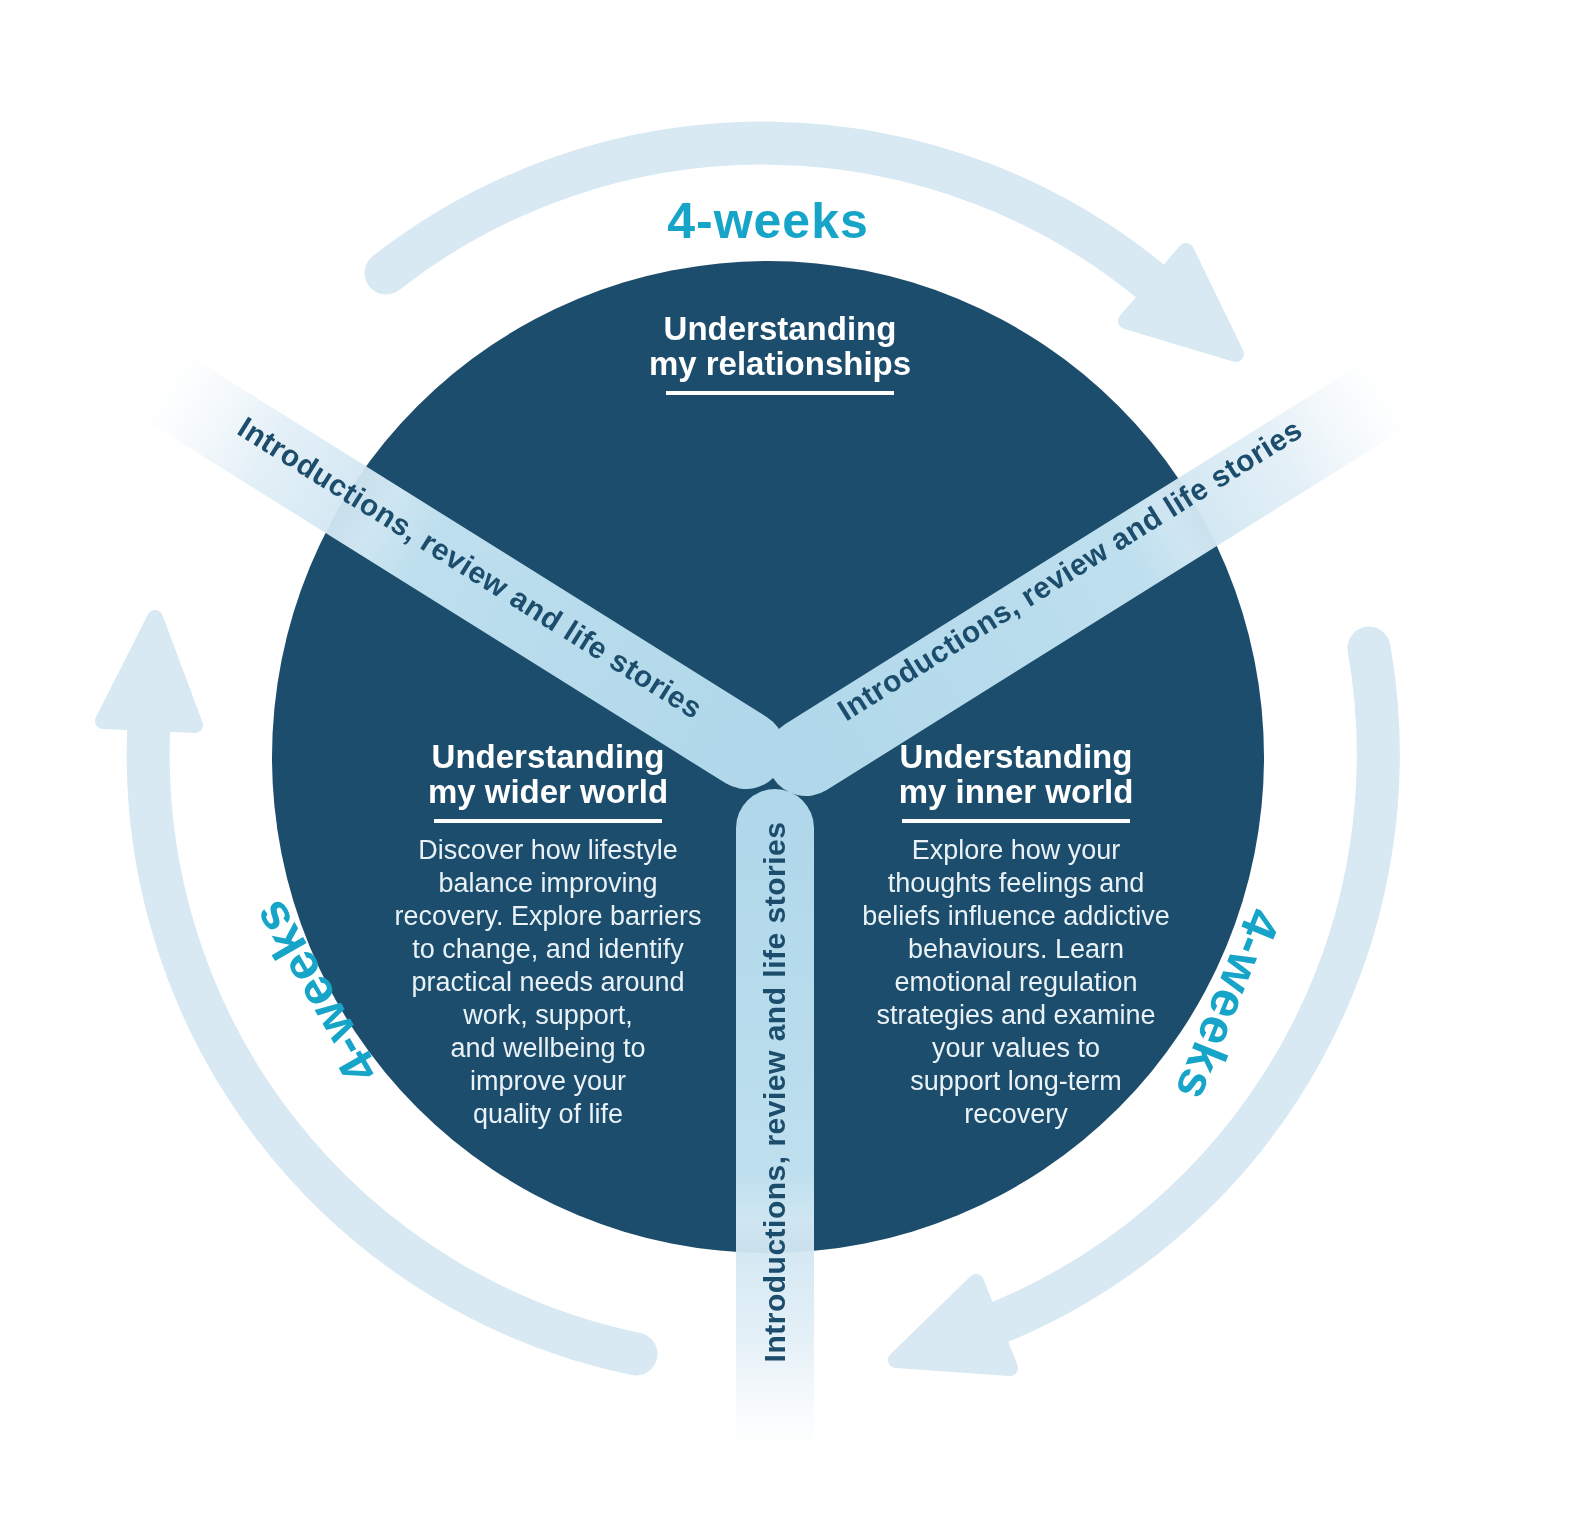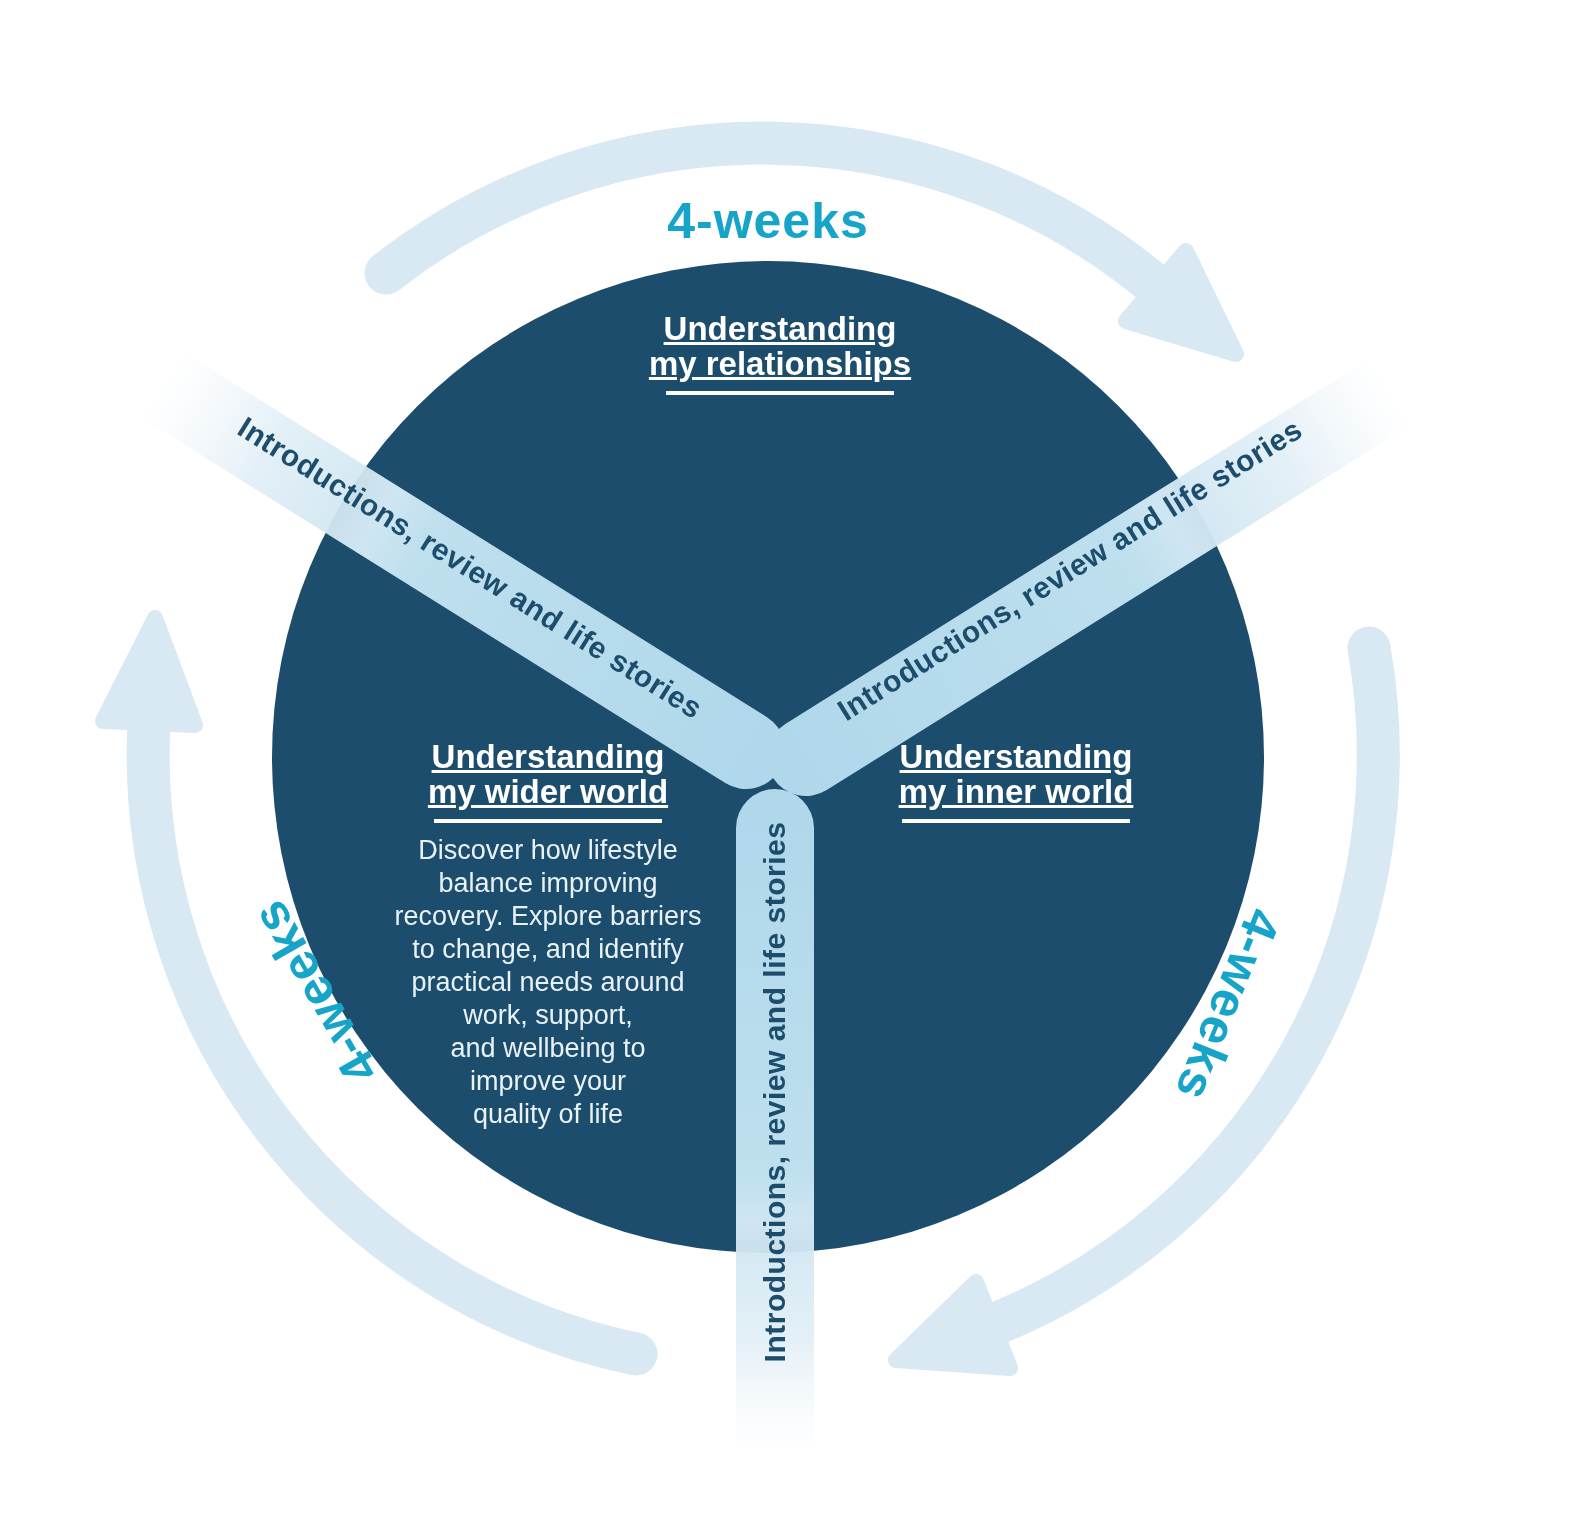--- a/index.html
+++ b/index.html
@@ -38,21 +38,20 @@
   .section{
     text-align:center;
     color:#ffffff;
   }
   .section-heading{
     font-size:33px;
     font-weight:bold;
     line-height:35px;
     white-space:pre-line;
     color:#ffffff;
-    text-decoration:underline;
   }
   .heading-underline{
     width:228px;height:3.5px;
     background:#ffffff;
     margin:10px auto 11px auto;
   }
   .section-body{
     font-size:27px;
     line-height:33px;
     white-space:pre-line;
@@ -133,15 +132,24 @@
 work, support,
 and wellbeing to
 improve your
 quality of life</div>
   </div>
 
   <div class="abs section sec-inner">
     <div class="section-heading">Understanding
 my inner world</div>
     <div class="heading-underline"></div>
+    <div class="section-body">Explore how your
+thoughts feelings and
+beliefs influence addictive
+behaviours. Learn
+emotional regulation
+strategies and examine
+your values to
+support long-term
+recovery</div>
   </div>
 
 </div>
 
 </body></html>

